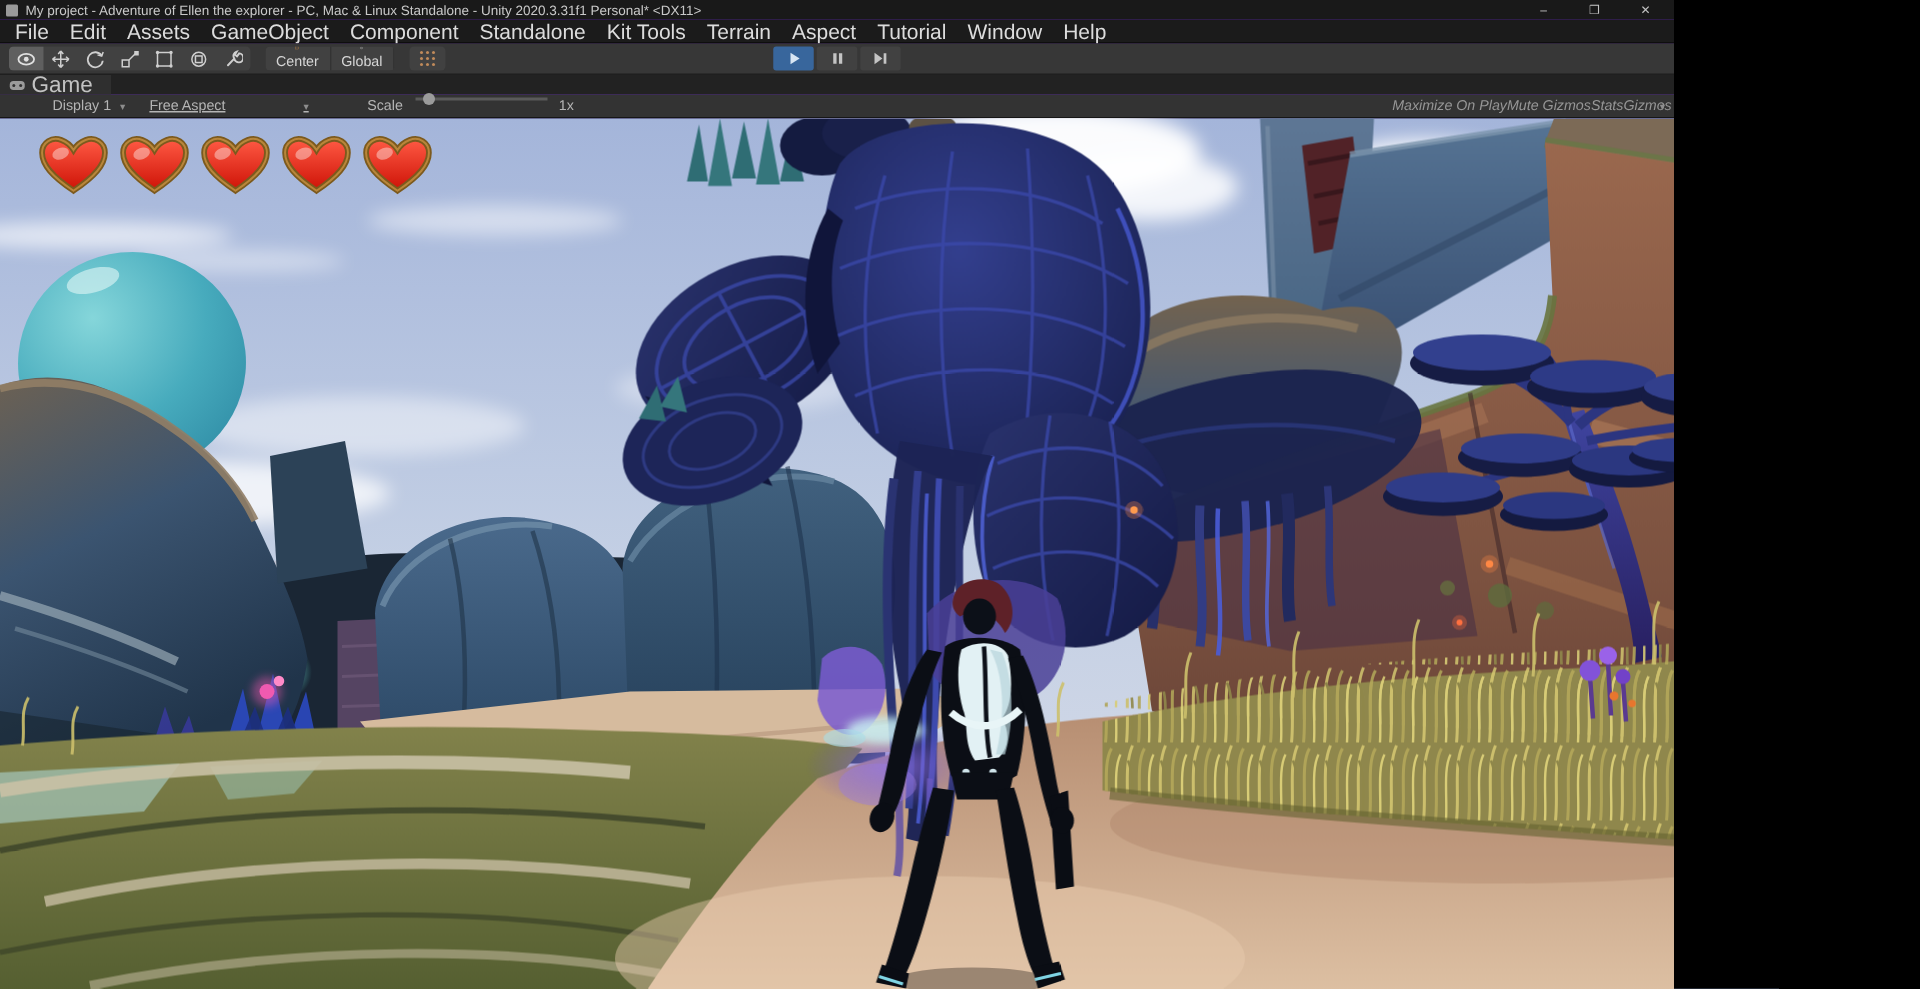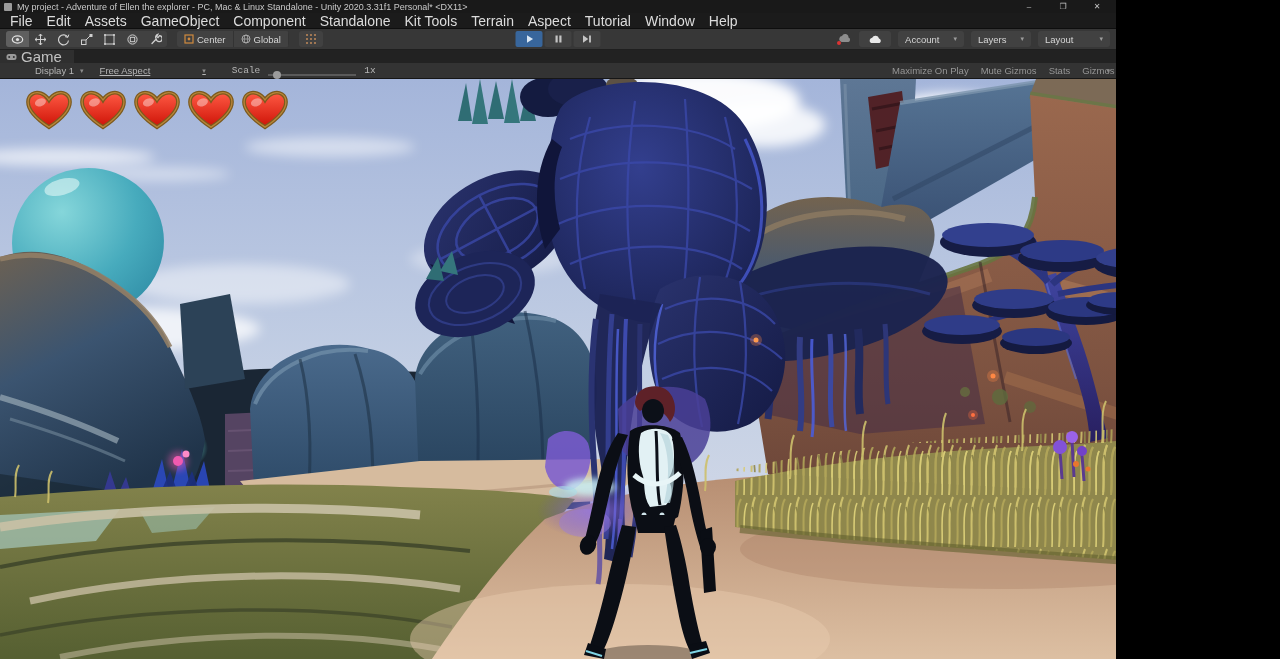--- a/index.html
+++ b/index.html
@@ -14,45 +14,45 @@
   
   .menu-bar{height:15px;background:#1b1b1b;display:flex;align-items:center;padding:0 3px;border-bottom:1px solid #0e0e0e;flex:0 0 auto;}
   .menu-bar .menu-item{font-size:14px;color:#dcdcdc;padding:0 7px;white-space:nowrap;}
   
   .toolbar{height:20px;background:#373737;display:flex;align-items:center;padding:0 6px;border-bottom:1px solid #1f1f1f;position:relative;flex:0 0 auto;}
   .tool-group{display:flex;background:#414141;border-radius:3px;overflow:hidden;margin-right:10px;}
   .tool-btn{width:23px;height:16px;display:flex;align-items:center;justify-content:center;}
   .tool-btn.active{background:#5f5f5f;}
   .tool-btn svg{display:block;}
   .pivot-group{display:flex;border-radius:3px;overflow:hidden;margin-right:10px;}
-  .pivot-btn{display:flex;align-items:center;gap:3px;background:#414141;height:16px;padding:0 7px;font-size:9.5px;color:#d6d6d6;border-right:1px solid #333;}
+  .pivot-btn{display:flex;align-items:center;gap:3px;background:#414141;height:16px;padding:0 7px;font-size:9.5px;color:#d6d6d6;border-right:1px solid #333;flex-direction:column;}
   .snap-btn{width:24px;height:16px;background:#414141;border-radius:3px;display:flex;align-items:center;justify-content:center;}
   .playback{position:absolute;left:50%;top:2px;transform:translateX(-50%);display:flex;gap:2px;}
   .pb-btn{width:27px;height:16px;background:#414141;display:flex;align-items:center;justify-content:center;border-radius:2px;}
   .pb-btn.active{background:#38669c;}
   .right-cluster{margin-left:auto;display:flex;align-items:center;gap:7px;}
   .vc-icon{position:relative;width:16px;height:14px;display:flex;align-items:center;justify-content:center;}
   .vc-dot{position:absolute;left:1px;bottom:1px;width:4px;height:4px;border-radius:50%;background:#d33;}
   .cloud-btn{width:32px;height:16px;background:#414141;border-radius:3px;display:flex;align-items:center;justify-content:center;}
   .dd{background:#414141;height:16px;display:flex;align-items:center;padding:0 7px;font-size:9.5px;color:#d6d6d6;border-radius:3px;}
   .dd::after{content:"▾";font-size:7px;color:#9d9d9d;margin-left:14px;}
   .dd.wide::after{margin-left:26px;}
   
   .tab-bar{height:13px;background:#222;display:flex;align-items:stretch;flex:0 0 auto;}
   .tab{background:#2f2f2f;display:flex;align-items:center;gap:4px;padding:0 12px 0 6px;font-size:15px;color:#c2c2c2;}
   
   .gv-controls{height:15px;background:#333;display:flex;align-items:center;padding:0 6px;border-bottom:1px solid #161616;flex:0 0 auto;font-size:9.5px;color:#b5b5b5;}
   .gv-sel{display:flex;align-items:center;padding:0 4px;white-space:nowrap;margin-left:25px;}
   .gv-sel::after{content:"▾";font-size:7px;color:#8d8d8d;margin-left:6px;}
   .gv-sel.aspect{margin-left:8px;text-decoration:underline;}
   .gv-sel.aspect::after{margin-left:52px;}
-  .scale-wrap{display:flex;align-items:flex-end;margin-left:22px;color:#b5b5b5;font-family:Liberation Mono, monospace;}
+  .scale-wrap{display:flex;align-items:flex-start;margin-left:35px;color:#b5b5b5;}
   .slider{width:88px;height:2px;background:#5a5a5a;position:relative;margin:0 8px;}
   .slider .thumb{position:absolute;left:5px;top:-3px;width:8px;height:8px;border-radius:50%;background:#9b9b9b;}
-  .gv-right{margin-left:auto;display:flex;gap:12px;}
+  .gv-right{margin-left:auto;display:flex;gap:0;font-style:italic;}
   .gv-right .gv-btn{color:#969696;white-space:nowrap;}
   .gizmo-arrow{color:#8d8d8d;font-size:7px;margin-left:-8px;}
   
   .viewport{position:relative;flex:1 1 auto;overflow:hidden;background:#8fa3c8;}
   .scene{position:absolute;inset:0;display:block;}
   .hearts{position:absolute;top:11px;left:26px;display:flex;gap:8px;}
   .hearts svg{width:46px;height:40px;display:block;}
 </style>
 </head>
 <body>
@@ -177,42 +177,20 @@
           </svg>
       </div>
       <div class="pb-btn">
         <svg width="11" height="10" viewBox="0 0 11 10">
             <path d="M1.5 1.2 L6.8 5 L1.5 8.8 Z" fill="#c4c4c4"></path>
             <rect x="7.6" y="1.5" width="1.8" height="7" fill="#c4c4c4"></rect>
           </svg>
       </div>
     </div>
 
-    <div class="right-cluster">
-      <div class="vc-icon">
-        <svg width="13" height="12" viewBox="0 0 13 12">
-            <path d="M2 8 A3 3 0 0 1 4 3 A3.4 3.4 0 0 1 10.5 4.5 A2.4 2.4 0 0 1 10.5 9 L3.5 9 Z" fill="#8d8d8d"></path>
-          </svg>
-        <div class="vc-dot"></div>
-      </div>
-      <div class="cloud-btn">
-        <svg width="15" height="10" viewBox="0 0 15 10">
-            <path d="M3 9 A2.8 2.8 0 0 1 4.2 3.8 A3.6 3.6 0 0 1 11 4.6 A2.4 2.4 0 0 1 11.6 9 Z" fill="#e8e8e8"></path>
-          </svg>
-      </div>
-      <div class="dd">
-          <span>Account</span>
-        </div>
-      <div class="dd">
-          <span>Layers</span>
-        </div>
-      <div class="dd wide">
-          <span>Layout</span>
-        </div>
-    </div>
   </div>
 
   <div class="tab-bar">
     <div class="tab">
       <svg width="11" height="8" viewBox="0 0 11 8">
           <rect x="0.5" y="1" width="10" height="6" rx="2.5" fill="#9a9a9a"></rect>
           <circle cx="3.2" cy="4" r="1" fill="#2f2f2f"></circle>
           <circle cx="7.8" cy="4" r="1" fill="#2f2f2f"></circle>
         </svg>
       <span>Game</span>

